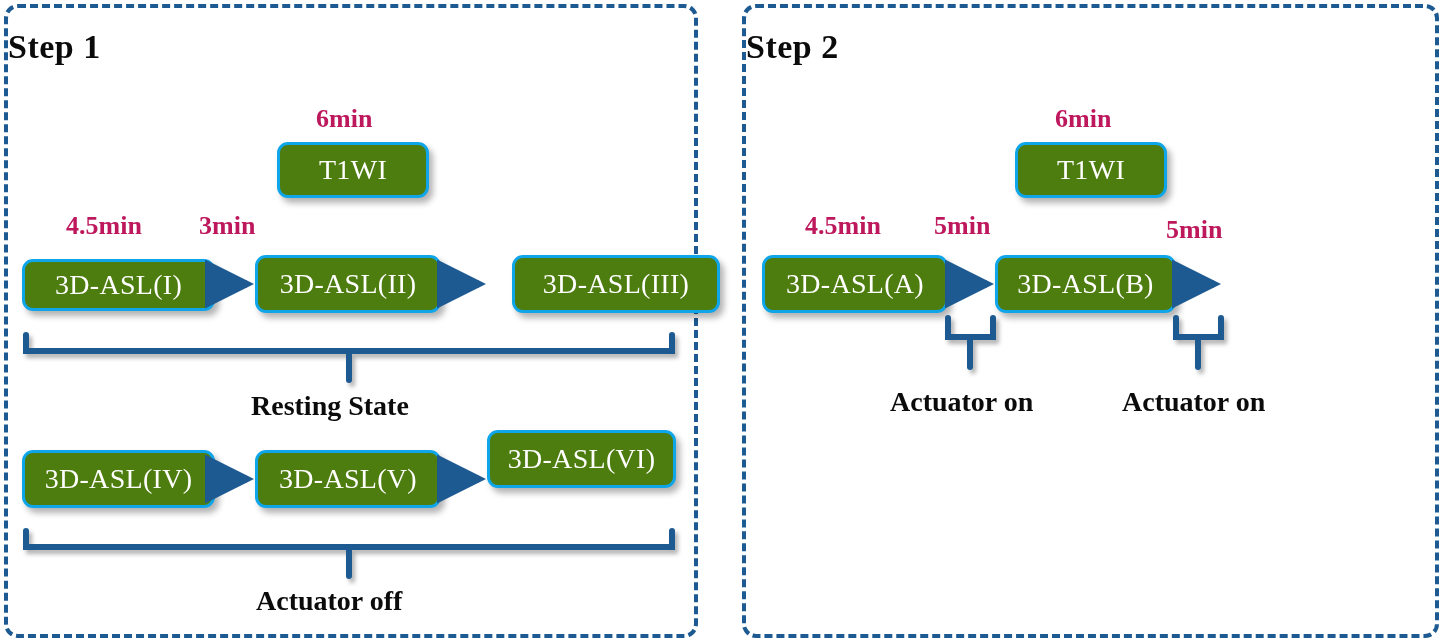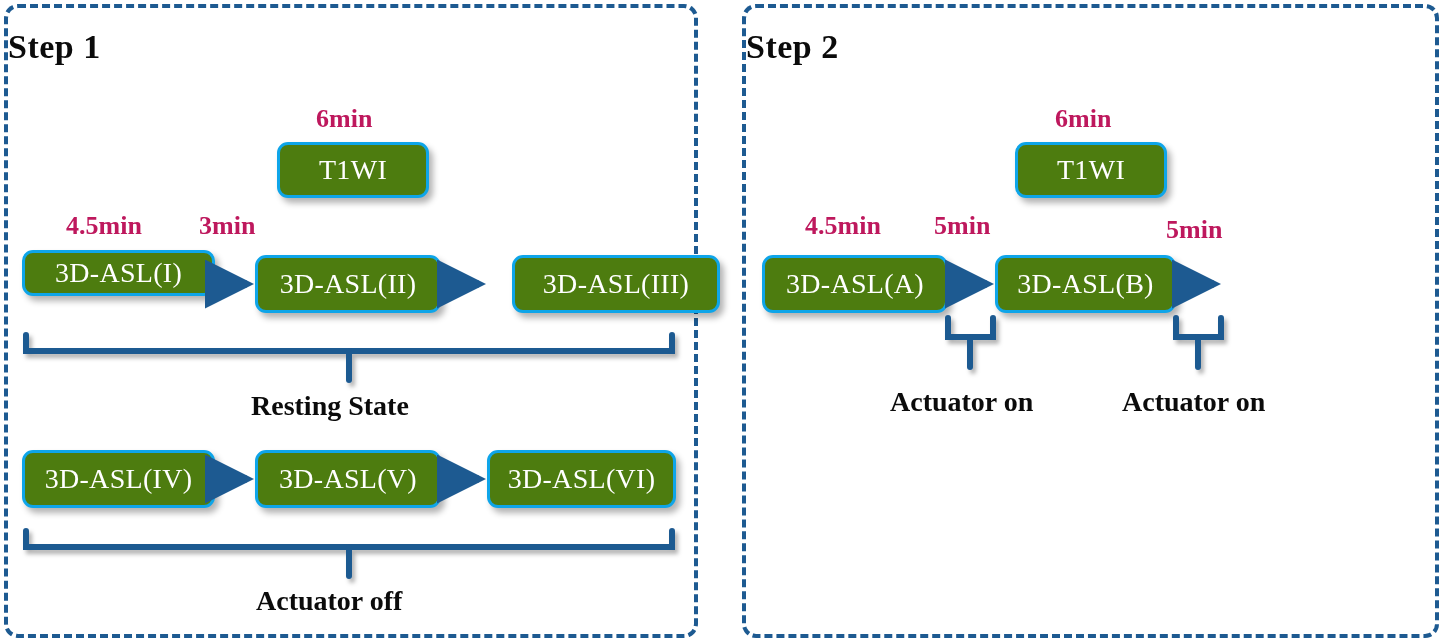--- a/index.html
+++ b/index.html
@@ -94,29 +94,29 @@
   <div class="panel" id="panel-step1">
     <div class="panel-title">Step 1</div>
   </div>
 
   <div class="time-label" style="left:316px; top:104px;">6min</div>
   <div class="node" style="left:277px; top:142px; width:152px; height:56px;">T1WI</div>
 
   <div class="time-label" style="left:66px; top:211px;">4.5min</div>
   <div class="time-label" style="left:199px; top:211px;">3min</div>
 
-  <div class="node" style="left:22px; top:250px; width:193px; height:46px;">3D-ASL(I)</div>
+  <div class="node" style="left:22px; top:259px; width:193px; height:52px;">3D-ASL(I)</div>
   <div class="node" style="left:255px; top:255px; width:186px; height:58px;">3D-ASL(II)</div>
   <div class="node" style="left:512px; top:255px; width:208px; height:58px;">3D-ASL(III)</div>
 
   <div class="caption" style="left:251px; top:390px;">Resting State</div>
 
   <div class="node" style="left:22px; top:450px; width:193px; height:58px;">3D-ASL(IV)</div>
   <div class="node" style="left:255px; top:450px; width:186px; height:58px;">3D-ASL(V)</div>
-  <div class="node" style="left:487px; top:450px; width:189px; height:58px;">3D-ASL(VI)</div>
+  <div class="node" style="left:487px; top:430px; width:189px; height:58px;">3D-ASL(VI)</div>
 
   <div class="caption" style="left:256px; top:585px;">Actuator off</div>
 
   <div class="panel" id="panel-step2">
     <div class="panel-title">Step 2</div>
   </div>
 
   <div class="time-label" style="left:1055px; top:104px;">6min</div>
   <div class="node" style="left:1015px; top:142px; width:152px; height:56px;">T1WI</div>
 

